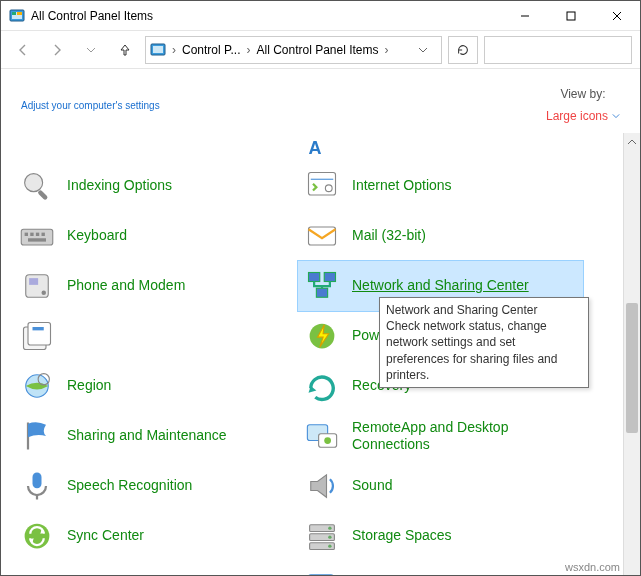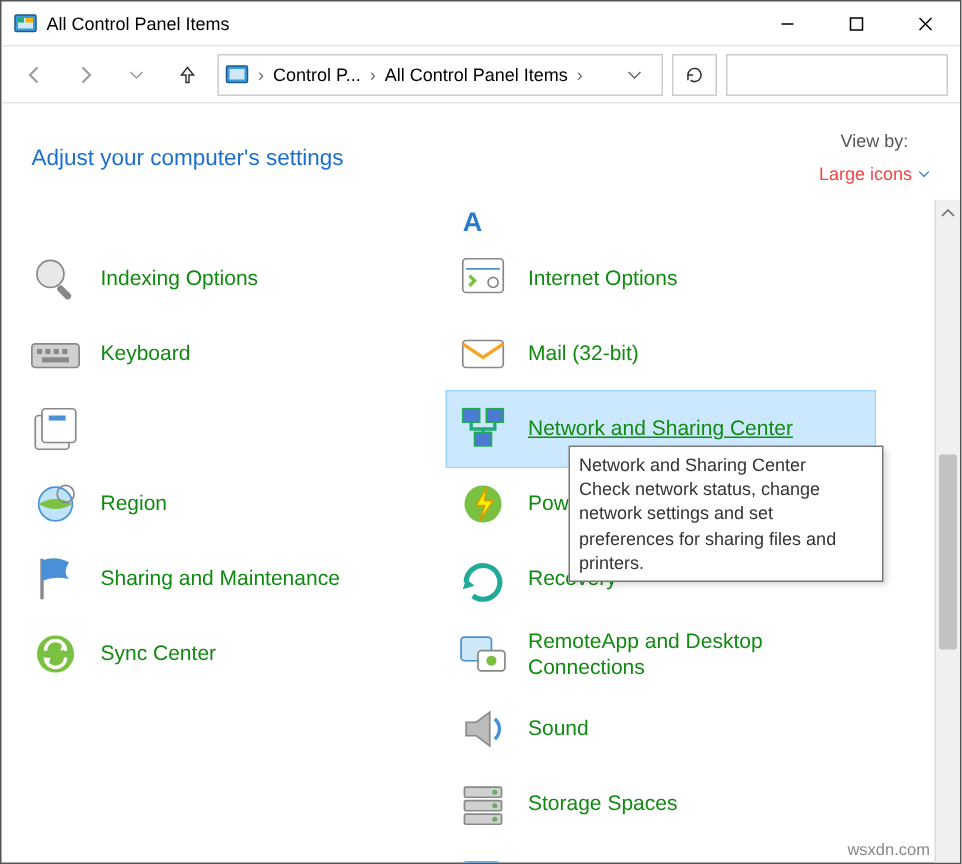--- a/index.html
+++ b/index.html
@@ -14,21 +14,21 @@
   .navarrow.enabled { color:#333; }
   .addressbar { flex: 1; height: 28px; border: 1px solid #ccc; display: flex; align-items: center; padding: 0 4px; font-size: 12px; }
   .addressbar .icon16 { width:16px; height:16px; margin-right:4px;}
   .crumb { padding: 2px 4px; white-space:nowrap; }
   .crumb-sep { color:#666; padding:0 2px;}
   .addr-dd { width:28px; height:26px; display:flex; align-items:center; justify-content:center; color:#666; margin-left:auto;}
   .refresh { width:30px; height:28px; border:1px solid #ccc; display:flex; align-items:center; justify-content:center;}
   .searchbox { width:148px; height:28px; border:1px solid #ccc; display:flex; align-items:center; padding:0 6px;}
   .searchbox input { border:0; outline:0; flex:1; font-size:12px; background:transparent;}
   .header { display:flex; align-items:center; padding: 18px 20px 10px 20px; }
-  .header .h1 { color:#1a6fcf; font-size:15px;text-align:right; }
+  .header .h1 { color:#1a6fcf; font-size:10px;text-align:right; }
   .viewby { margin-left:auto; font-size:12px; color:#555; display:flex; align-items:center; gap:8px;flex-direction:column;}
   .viewby .vlink { color:#ef4444; display:flex; align-items:center; gap:4px;}
   .content { position:relative; height: calc(576px - 30px - 38px - 48px); overflow:hidden; padding: 0 0 0 12px;}
   .cols { display:flex; height:100%; }
   .col { width: 285px; }
   .item { display:flex; align-items:center; min-height:50px; padding:4px 6px; gap:12px; }
   .item .ibox { width:36px; height:36px; display:flex; align-items:center; justify-content:center; flex-shrink:0;}
   .item .label { color:#108a10; font-size:14px; line-height:1.25;}
   .item.selected { background:#cce8ff; outline:1px solid #99d1ff; }
   .item.selected .label { text-decoration: underline; }
@@ -162,20 +162,30 @@
               <rect x="15" y="13" width="3" height="3" fill="#888"></rect>
               <rect x="20" y="13" width="3" height="3" fill="#888"></rect>
               <rect x="8" y="18" width="16" height="3" fill="#888"></rect>
             </svg>
           </span>
           <span class="label">Keyboard</span>
         </div>
       <div class="item">
           <span class="ibox">
             <svg viewBox="0 0 32 32">
+              <rect x="6" y="6" width="20" height="20" rx="3" fill="#e8e8e8" stroke="#888"></rect>
+              <rect x="9" y="9" width="8" height="6" fill="#aad"></rect>
+              <circle cx="22" cy="22" r="2" fill="#888"></circle>
+            </svg>
+          </span>
+          <span class="label">Phone and Modem</span>
+        </div>
+      <div class="item">
+          <span class="ibox">
+            <svg viewBox="0 0 32 32">
               <rect x="4" y="8" width="20" height="20" rx="2" fill="#f5f5f5" stroke="#888"></rect>
               <rect x="8" y="4" width="20" height="20" rx="2" fill="#fff" stroke="#888"></rect>
               <rect x="12" y="8" width="10" height="3" fill="#4a90d9"></rect>
             </svg>
           </span>
         </div>
       <div class="item">
           <span class="ibox">
             <svg viewBox="0 0 32 32">
               <circle cx="16" cy="16" r="10" fill="#bfe3f7" stroke="#4a90d9"></circle>
@@ -186,20 +196,30 @@
           <span class="label">Region</span>
         </div>
       <div class="item">
           <span class="ibox">
             <svg viewBox="0 0 32 32">
               <line x1="8" y1="4" x2="8" y2="28" stroke="#888" stroke-width="2"></line>
               <path d="M8 5 Q16 2 24 6 Q20 12 24 16 Q16 14 8 17 Z" fill="#4a90d9"></path>
             </svg>
           </span>
           <span class="label">Sharing and Maintenance</span>
+        </div>
+      <div class="item">
+          <span class="ibox">
+            <svg viewBox="0 0 32 32">
+              <rect x="12" y="4" width="8" height="14" rx="4" fill="#4a90d9"></rect>
+              <path d="M8 16 a8 8 0 0 0 16 0" fill="none" stroke="#888" stroke-width="2"></path>
+              <line x1="16" y1="24" x2="16" y2="28" stroke="#888" stroke-width="2"></line>
+            </svg>
+          </span>
+          <span class="label">Speech Recognition</span>
         </div>
       <div class="item">
           <span class="ibox">
             <svg viewBox="0 0 32 32">
               <circle cx="16" cy="16" r="11" fill="#7ac142"></circle>
               <path d="M10 14 a6 6 0 0 1 12 0 M22 18 a6 6 0 0 1 -12 0" fill="none" stroke="#fff" stroke-width="2"></path>
               <path d="M20 10 l3 3 l-4 1 Z M12 22 l-3 -3 l4 -1 Z" fill="#fff"></path>
             </svg>
           </span>
           <span class="label">Sync Center</span>

